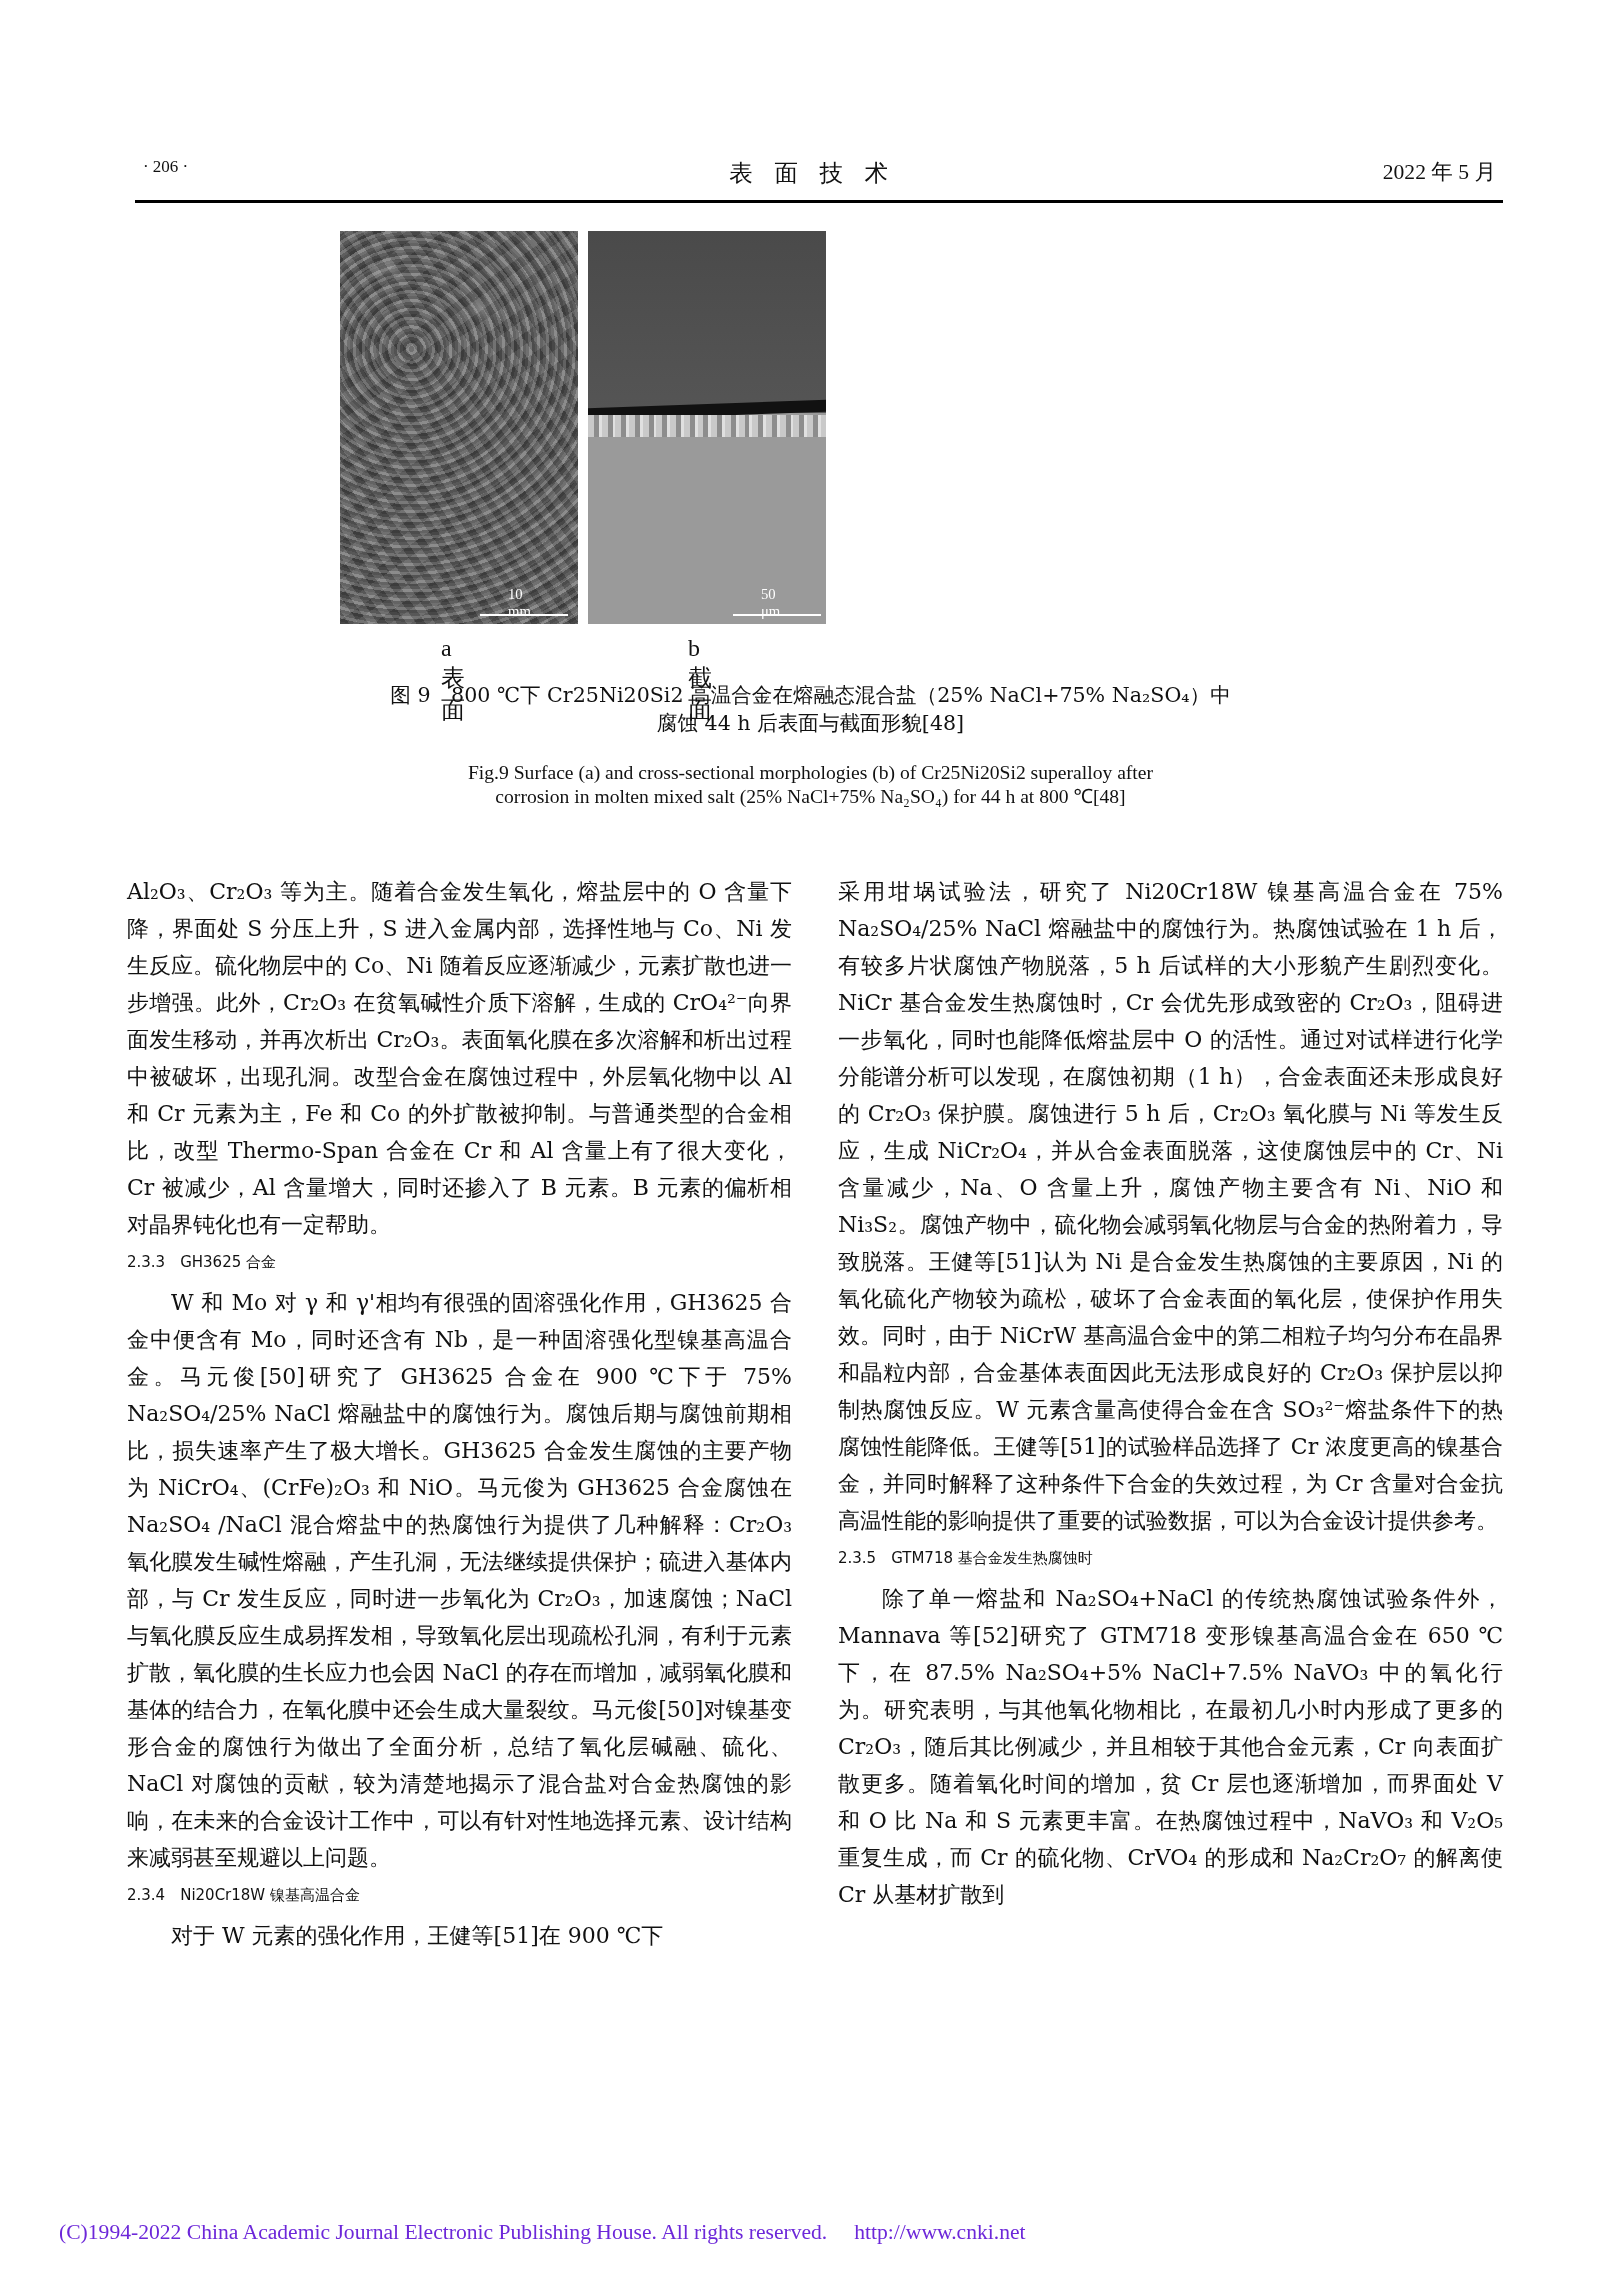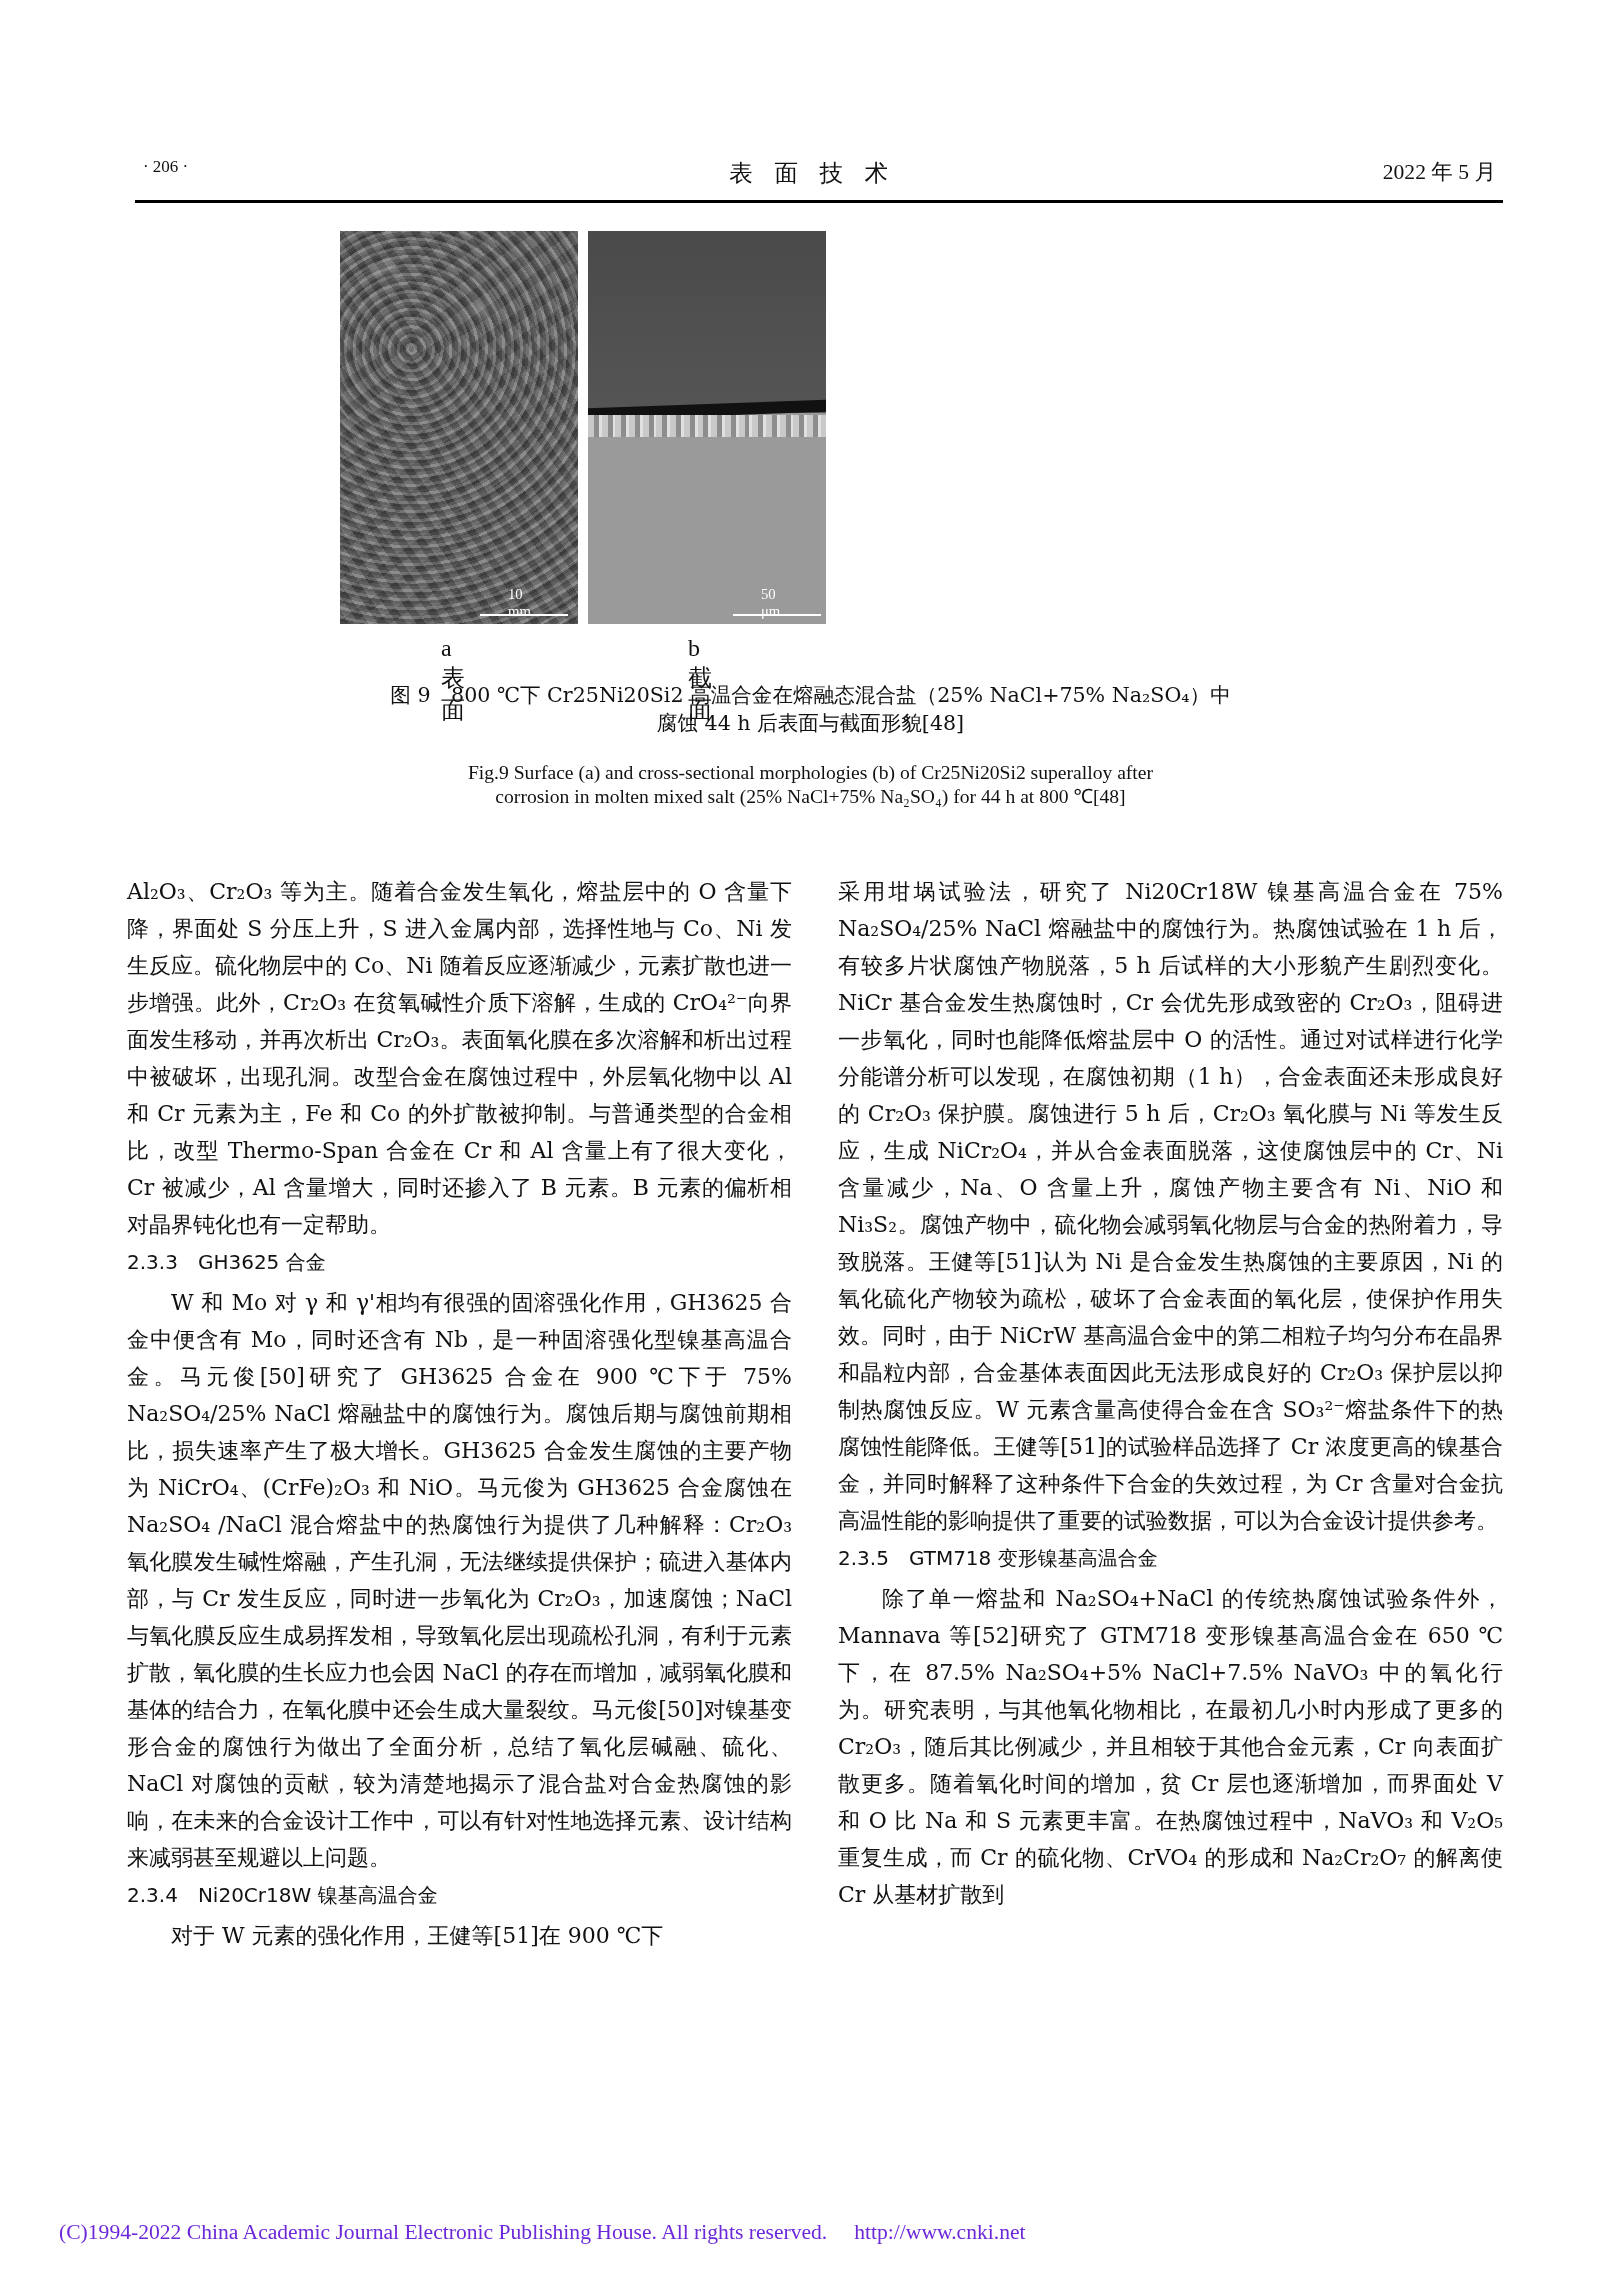--- a/index.html
+++ b/index.html
@@ -31,21 +31,21 @@
   .scalelabel { position:absolute; color:#fff; font-size:14.7px; font-family:"Liberation Serif",serif; }
   .sub { position:absolute; font-size:24px; font-family:"Liberation Serif",serif; }
   .cap-cn { position:absolute; left:147px; width:1327px; text-align:center; font-size:20.6px; line-height:27.4px; }
   .cap-en { position:absolute; left:147px; width:1327px; text-align:center; font-size:19.6px; line-height:24.5px; font-family:"Liberation Serif",serif;margin-top:20px; }
 
   .col { position:absolute; top:873px; width:665px; font-size:22px; line-height:37px; text-align:justify; }
   .col-left { left:127px; }
   .col-right { left:838px; }
   .col p { margin:0; }
   .col .ind { text-indent:2em; }
-  .col h3 { margin:2px 0 3.9px 0; font-family:"DejaVu Sans","Liberation Sans",sans-serif; font-weight:normal; font-size:20px; line-height:35px; }
+  .col h3 { margin:2px 0 3.9px 0; font-family:"DejaVu Sans","Liberation Sans",sans-serif; font-weight:normal; font-size:15px; line-height:35px; }
   .footer { position:absolute; left:59px; top:2217px; font-size:21.6px; color:#6d28d9; font-family:"Liberation Serif",serif; }
 </style>
 </head>
 <body>
 
 <div class="header">
   <span class="pn">· 206 ·</span>
   <span class="jt">表面技术</span>
   <span class="dt">2022 年 5 月</span>
 </div>
@@ -76,18 +76,18 @@
 <div class="col col-left">
   <p>Al₂O₃、Cr₂O₃ 等为主。随着合金发生氧化，熔盐层中的 O 含量下降，界面处 S 分压上升，S 进入金属内部，选择性地与 Co、Ni 发生反应。硫化物层中的 Co、Ni 随着反应逐渐减少，元素扩散也进一步增强。此外，Cr₂O₃ 在贫氧碱性介质下溶解，生成的 CrO₄²⁻向界面发生移动，并再次析出 Cr₂O₃。表面氧化膜在多次溶解和析出过程中被破坏，出现孔洞。改型合金在腐蚀过程中，外层氧化物中以 Al 和 Cr 元素为主，Fe 和 Co 的外扩散被抑制。与普通类型的合金相比，改型 Thermo-Span 合金在 Cr 和 Al 含量上有了很大变化，Cr 被减少，Al 含量增大，同时还掺入了 B 元素。B 元素的偏析相对晶界钝化也有一定帮助。</p>
   <h3>2.3.3　GH3625 合金</h3>
   <p class="ind">W 和 Mo 对 γ 和 γ'相均有很强的固溶强化作用，GH3625 合金中便含有 Mo，同时还含有 Nb，是一种固溶强化型镍基高温合金。马元俊[50]研究了 GH3625 合金在 900 ℃下于 75% Na₂SO₄/25% NaCl 熔融盐中的腐蚀行为。腐蚀后期与腐蚀前期相比，损失速率产生了极大增长。GH3625 合金发生腐蚀的主要产物为 NiCrO₄、(CrFe)₂O₃ 和 NiO。马元俊为 GH3625 合金腐蚀在 Na₂SO₄ /NaCl 混合熔盐中的热腐蚀行为提供了几种解释：Cr₂O₃ 氧化膜发生碱性熔融，产生孔洞，无法继续提供保护；硫进入基体内部，与 Cr 发生反应，同时进一步氧化为 Cr₂O₃，加速腐蚀；NaCl 与氧化膜反应生成易挥发相，导致氧化层出现疏松孔洞，有利于元素扩散，氧化膜的生长应力也会因 NaCl 的存在而增加，减弱氧化膜和基体的结合力，在氧化膜中还会生成大量裂纹。马元俊[50]对镍基变形合金的腐蚀行为做出了全面分析，总结了氧化层碱融、硫化、NaCl 对腐蚀的贡献，较为清楚地揭示了混合盐对合金热腐蚀的影响，在未来的合金设计工作中，可以有针对性地选择元素、设计结构来减弱甚至规避以上问题。</p>
   <h3>2.3.4　Ni20Cr18W 镍基高温合金</h3>
   <p class="ind">对于 W 元素的强化作用，王健等[51]在 900 ℃下</p>
 </div>
 
 <div class="col col-right">
   <p>采用坩埚试验法，研究了 Ni20Cr18W 镍基高温合金在 75% Na₂SO₄/25% NaCl 熔融盐中的腐蚀行为。热腐蚀试验在 1 h 后，有较多片状腐蚀产物脱落，5 h 后试样的大小形貌产生剧烈变化。NiCr 基合金发生热腐蚀时，Cr 会优先形成致密的 Cr₂O₃，阻碍进一步氧化，同时也能降低熔盐层中 O 的活性。通过对试样进行化学分能谱分析可以发现，在腐蚀初期（1 h），合金表面还未形成良好的 Cr₂O₃ 保护膜。腐蚀进行 5 h 后，Cr₂O₃ 氧化膜与 Ni 等发生反应，生成 NiCr₂O₄，并从合金表面脱落，这使腐蚀层中的 Cr、Ni 含量减少，Na、O 含量上升，腐蚀产物主要含有 Ni、NiO 和 Ni₃S₂。腐蚀产物中，硫化物会减弱氧化物层与合金的热附着力，导致脱落。王健等[51]认为 Ni 是合金发生热腐蚀的主要原因，Ni 的氧化硫化产物较为疏松，破坏了合金表面的氧化层，使保护作用失效。同时，由于 NiCrW 基高温合金中的第二相粒子均匀分布在晶界和晶粒内部，合金基体表面因此无法形成良好的 Cr₂O₃ 保护层以抑制热腐蚀反应。W 元素含量高使得合金在含 SO₃²⁻熔盐条件下的热腐蚀性能降低。王健等[51]的试验样品选择了 Cr 浓度更高的镍基合金，并同时解释了这种条件下合金的失效过程，为 Cr 含量对合金抗高温性能的影响提供了重要的试验数据，可以为合金设计提供参考。</p>
-  <h3>2.3.5　GTM718 变形镍基高温合金</h3>
+  <h3>2.3.5　GTM718 基合金发生热腐蚀时</h3>
   <p class="ind">除了单一熔盐和 Na₂SO₄+NaCl 的传统热腐蚀试验条件外，Mannava 等[52]研究了 GTM718 变形镍基高温合金在 650 ℃下，在 87.5% Na₂SO₄+5% NaCl+7.5% NaVO₃ 中的氧化行为。研究表明，与其他氧化物相比，在最初几小时内形成了更多的 Cr₂O₃，随后其比例减少，并且相较于其他合金元素，Cr 向表面扩散更多。随着氧化时间的增加，贫 Cr 层也逐渐增加，而界面处 V 和 O 比 Na 和 S 元素更丰富。在热腐蚀过程中，NaVO₃ 和 V₂O₅ 重复生成，而 Cr 的硫化物、CrVO₄ 的形成和 Na₂Cr₂O₇ 的解离使 Cr 从基材扩散到</p>
 </div>
 
 <div class="footer">(C)1994-2022 China Academic Journal Electronic Publishing House. All rights reserved.　 http://www.cnki.net</div>
 
 
 </body></html>

